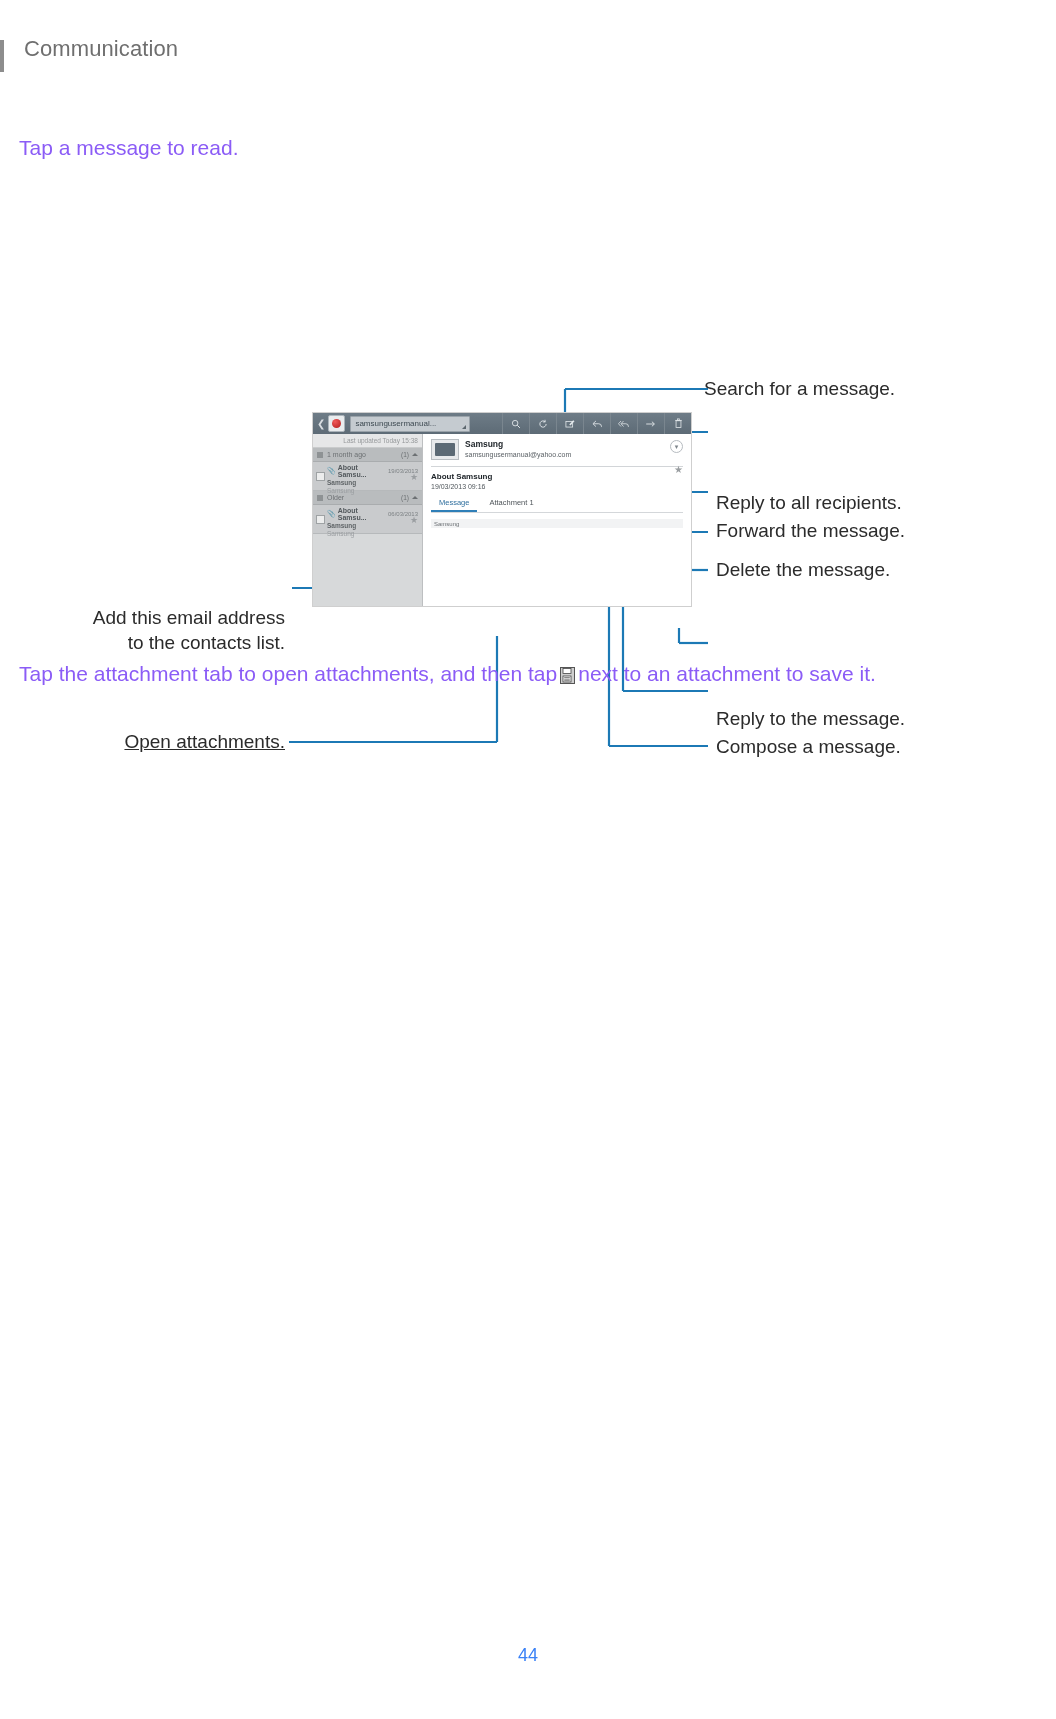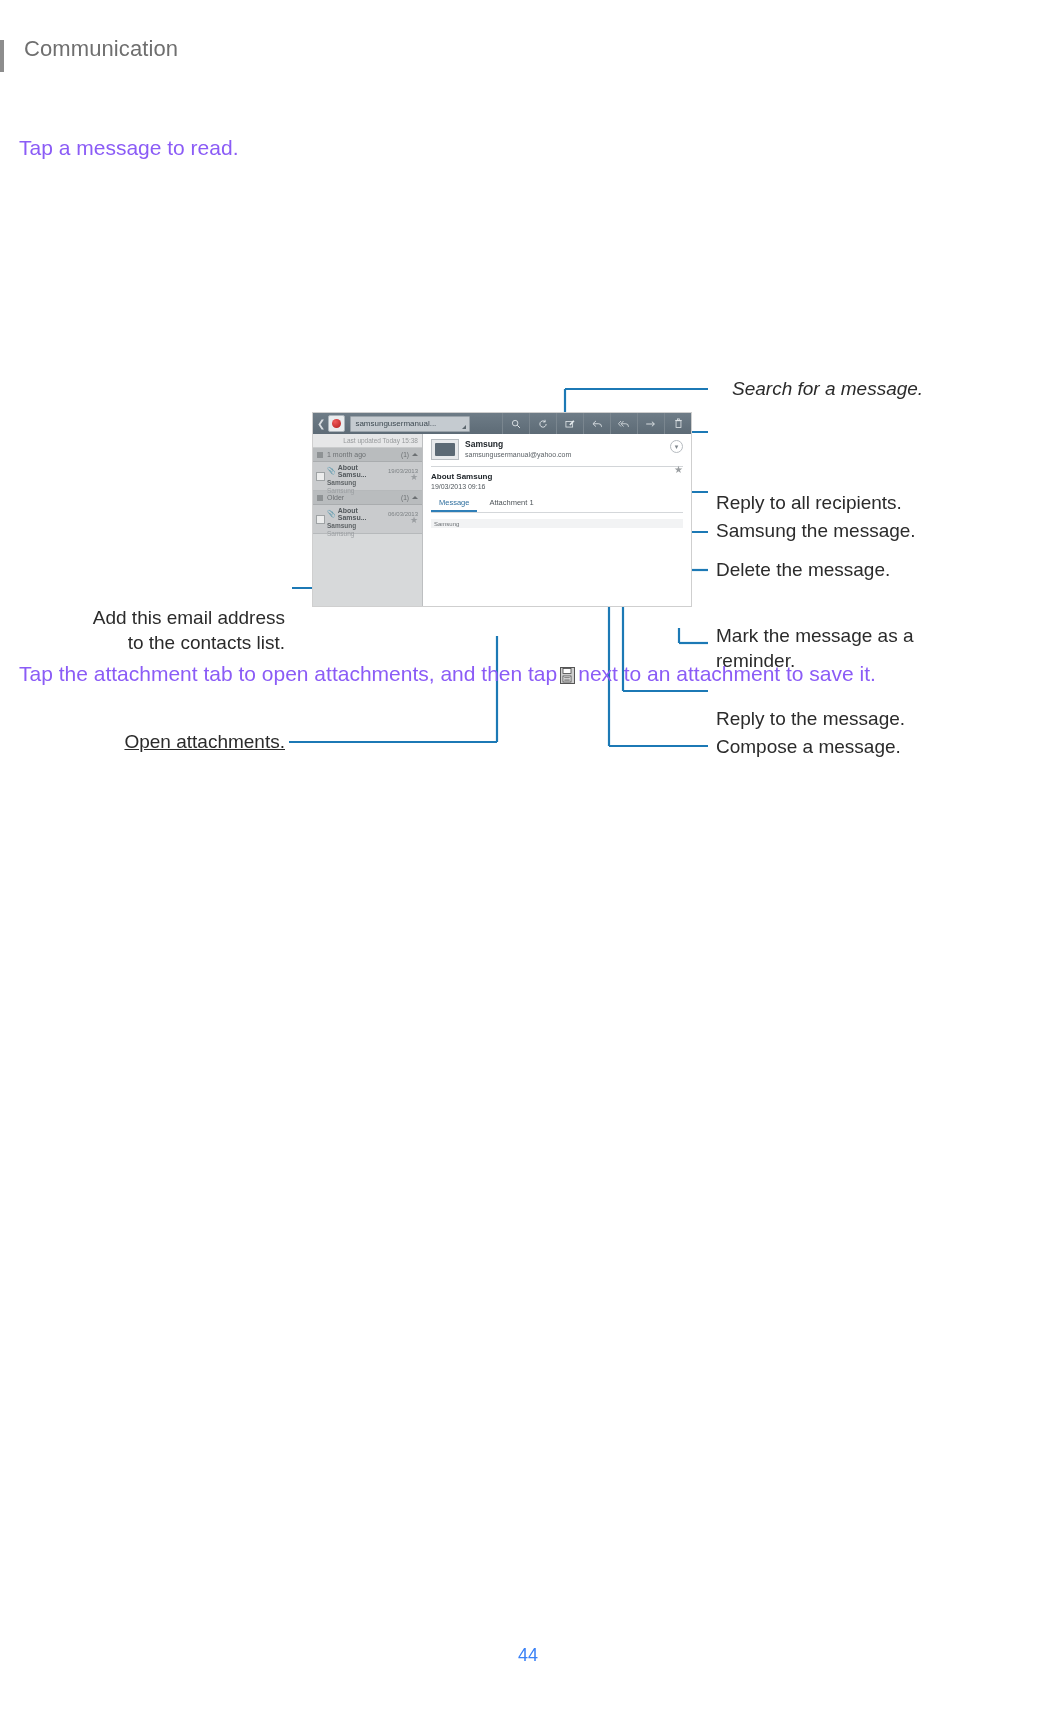--- a/index.html
+++ b/index.html
@@ -553,33 +553,29 @@
           <div class="tab">Attachment 1</div>
         </div>
 
         <div class="mail-body">
           <span>Samsung</span>
         </div>
       </div>
     </div>
   </div>
 
-  <div class="callout right" style="left:732px; top:196px;font-style:italic;">Search for a message.</div>
+  <div class="callout right" style="left:704px; top:196px;">Search for a message.</div>
 
 
   <div class="callout right" style="left:716px; top:299px;margin-top:11px;">Reply to all recipients.</div>
 
-  <div class="callout right" style="left:716px; top:338px;">Samsung the message.</div>
+  <div class="callout right" style="left:716px; top:338px;">Forward the message.</div>
 
   <div class="callout right" style="left:716px; top:377px;">Delete the message.</div>
 
-  <div class="callout right" style="left:716px; top:443px; width:230px;">
-    <div>Mark the message as a</div>
-    <div>reminder.</div>
-  </div>
 
   <div class="callout right" style="left:716px; top:526px;">Reply to the message.</div>
 
   <div class="callout right" style="left:716px; top:554px;">Compose a message.</div>
 
   <div class="callout left" style="left:40px; top:394px; width:245px;margin-top:31px;">
     <div>Add this email address</div>
     <div>to the contacts list.</div>
   </div>
 

